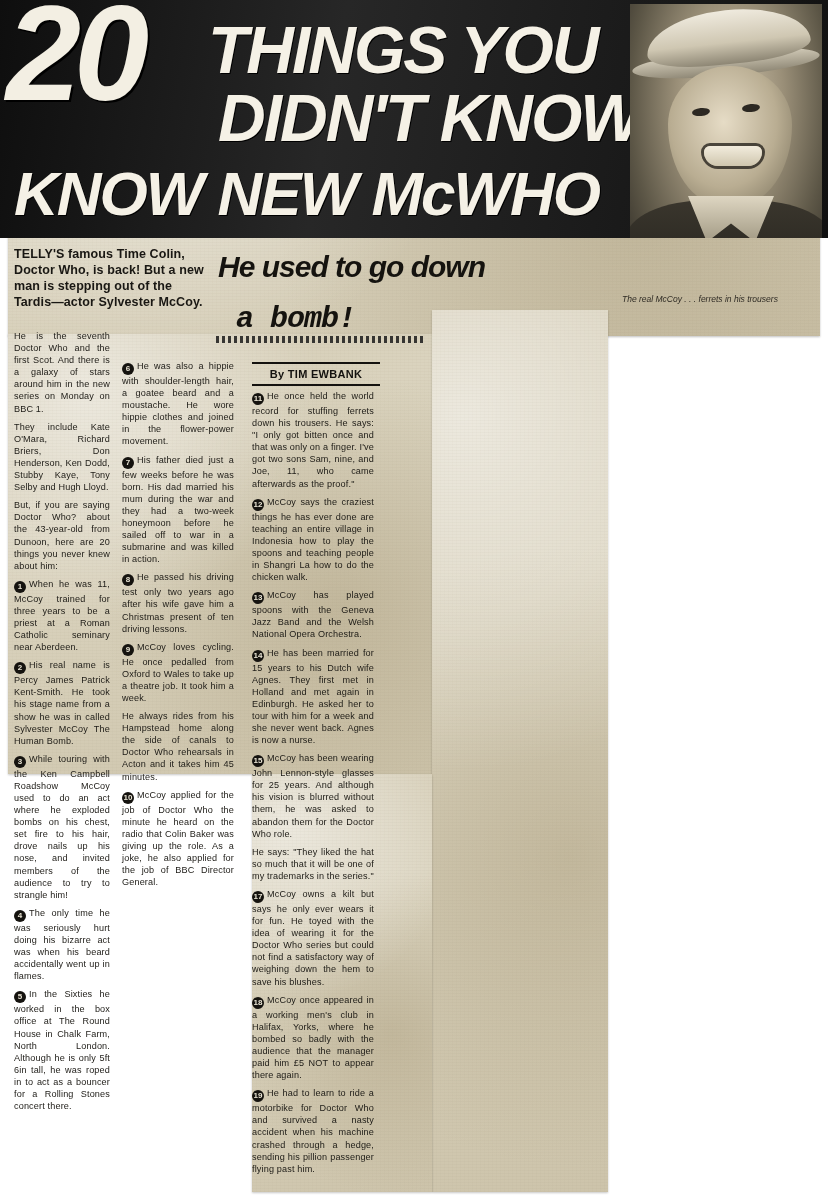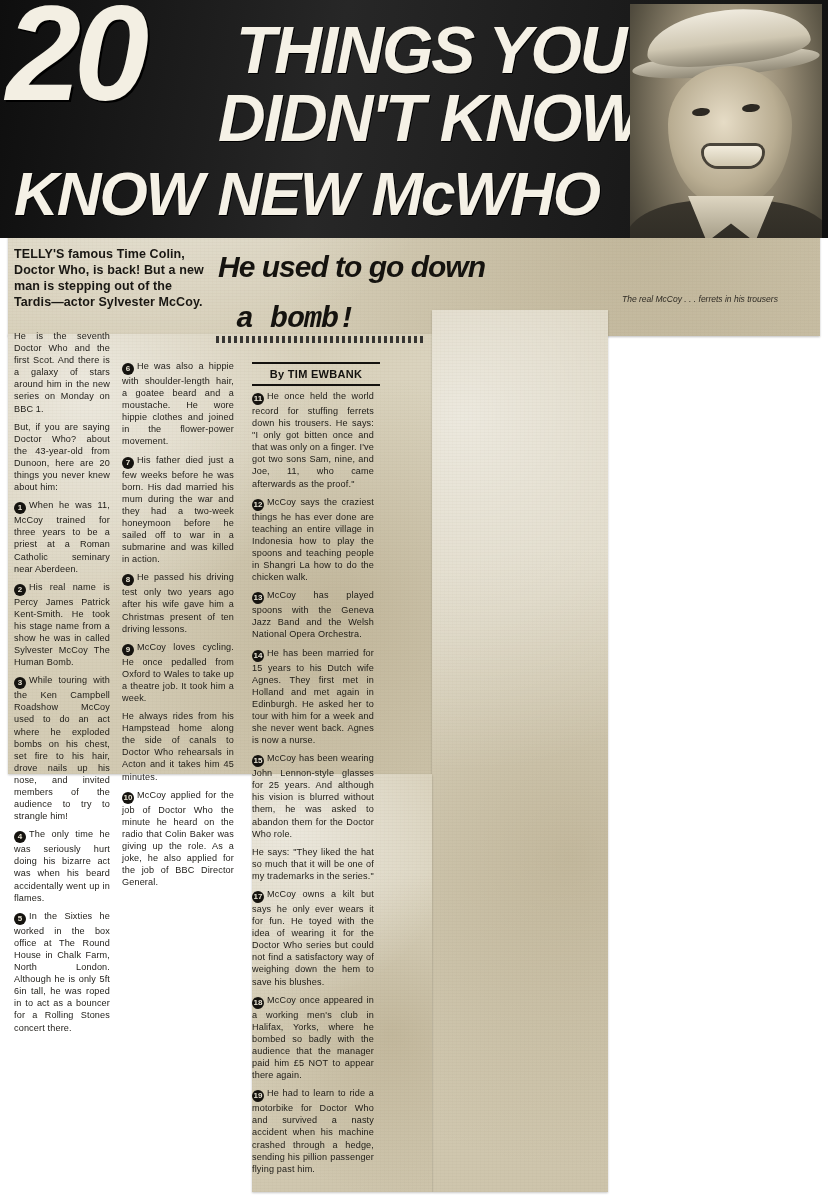--- a/index.html
+++ b/index.html
@@ -83,21 +83,21 @@
   .mast-line {
     position: absolute;
     font-family: "Liberation Sans", sans-serif;
     font-weight: bold;
     font-style: italic;
     color: #f5f1e6;
     letter-spacing: -2px;
     white-space: nowrap;
     text-shadow: 1px 1px 0 #000;
   }
-  #mast-l1 { left: 208px; top: 12px;  font-size: 66px; margin-left: 28px; }
+  #mast-l1 { left: 208px; top: 12px;  font-size: 66px; }
   #mast-l2 { left: 218px; top: 80px;  font-size: 66px; }
   #mast-l3 { left: 14px;  top: 158px; font-size: 62px; }
 
   
   .photo {
     position: absolute;
     right: 6px; top: 4px; width: 192px; height: 284px;
     background:
       radial-gradient(ellipse at 52% 34%, #cfc4ad 0%, #9a8f78 38%, #5d5747 70%, #2a2722 100%);
     overflow: hidden;
@@ -266,20 +266,21 @@
   <div class="standfirst">TELLY'S famous Time Colin, Doctor Who, is back! But a new man is stepping out of the Tardis—actor Sylvester McCoy.</div>
 
   <div class="deck" id="deck-1">He used to go down</div>
   <div class="deck" id="deck-2">a bomb!</div>
   <div class="rule-dotted"></div>
 
   <div class="byline">By TIM EWBANK</div>
 
   <div class="col" id="col-1">
     <p>He is the seventh Doctor Who and the first Scot. And there is a galaxy of stars around him in the new series on Monday on BBC 1.</p>
+    <p>They include Kate O'Mara, Richard Briers, Don Henderson, Ken Dodd, Stubby Kaye, Tony Selby and Hugh Lloyd.</p>
     <p>But, if you are saying Doctor Who? about the 43-year-old from Dunoon, here are 20 things you never knew about him:</p>
 
     <p class="item"><span class="num">1</span><span>When he was 11, McCoy trained for three years to be a priest at a Roman Catholic seminary near Aberdeen.</span></p>
     <p class="item"><span class="num">2</span><span>His real name is Percy James Patrick Kent-Smith. He took his stage name from a show he was in called Sylvester McCoy The Human Bomb.</span></p>
     <p class="item"><span class="num">3</span><span>While touring with the Ken Campbell Roadshow McCoy used to do an act where he exploded bombs on his chest, set fire to his hair, drove nails up his nose, and invited members of the audience to try to strangle him!</span></p>
     <p class="item"><span class="num">4</span><span>The only time he was seriously hurt doing his bizarre act was when his beard accidentally went up in flames.</span></p>
     <p class="item"><span class="num">5</span><span>In the Sixties he worked in the box office at The Round House in Chalk Farm, North London. Although he is only 5ft 6in tall, he was roped in to act as a bouncer for a Rolling Stones concert there.</span></p>
   </div>
 
   <div class="col" id="col-2">

